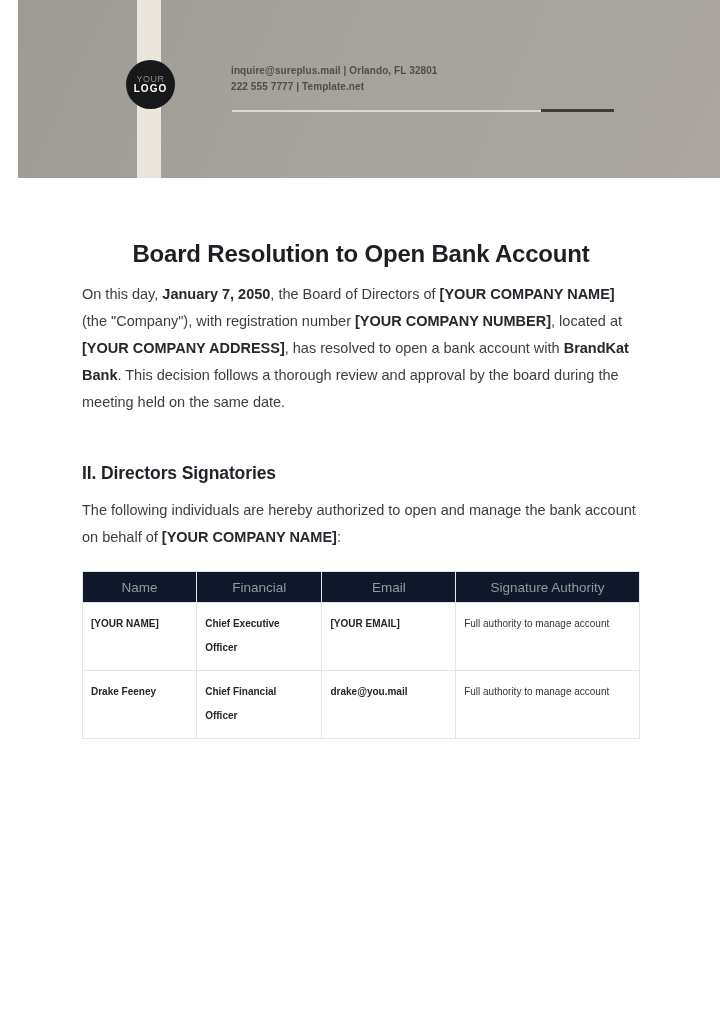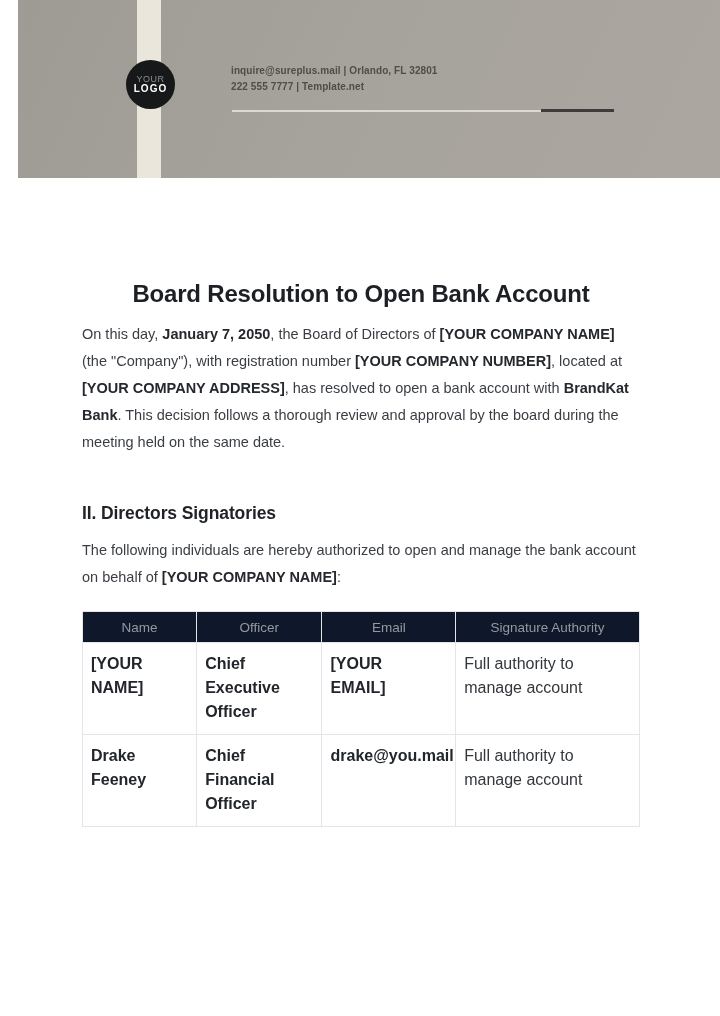--- a/index.html
+++ b/index.html
@@ -87,21 +87,20 @@
     background: #3d3c39;
   }
 
   
   main {
     position: absolute;
     top: 178px;
     left: 0;
     width: 720px;
     padding: 0 80px 0 82px;
-    margin-top: 40px;
   }
   h1 {
     margin-top: 62px;
     text-align: center;
     font-size: 24px;
     font-weight: 700;
     color: #1c1f24;
     letter-spacing: -0.2px;
   }
   h2 {
@@ -140,21 +139,21 @@
   th {
     background: #0f172a;
     color: #93999f;
     font-size: 13.5px;
     font-weight: 400;
     text-align: center;
     padding: 8px 6px 7px;
   }
   td {
     padding: 9px 22px 10px 8px;
-    font-size: 16px;
+    font-size: 10px;
     line-height: 24px;
   }
   td.bold-cell { font-weight: 700; color: #22262b; }
   td.reg-cell { font-weight: 400; color: #33373c; }
 </style>
 </head>
 <body>
 
 <div class="page">
 
@@ -183,21 +182,21 @@
     <table>
       <colgroup>
         <col class="c-name">
           <col class="c-position">
           <col class="c-email">
           <col class="c-authority">
       </colgroup>
       <thead>
         <tr>
           <th>Name</th>
-          <th>Officer</th>
+          <th>Financial</th>
           <th>Email</th>
           <th>Signature Authority</th>
         </tr>
       </thead>
       <tbody>
         <tr>
           <td class="bold-cell">[YOUR NAME]</td>
           <td class="bold-cell">Chief Executive Officer</td>
           <td class="bold-cell">[YOUR EMAIL]</td>
           <td class="reg-cell">Full authority to manage account</td>

